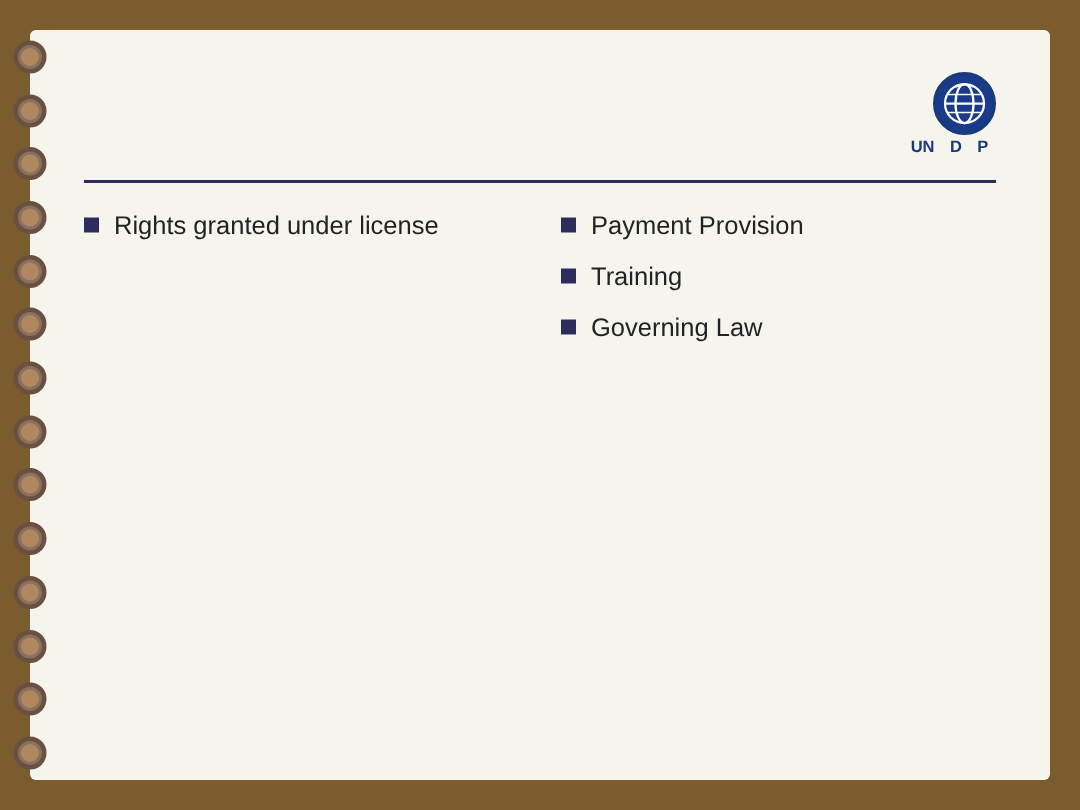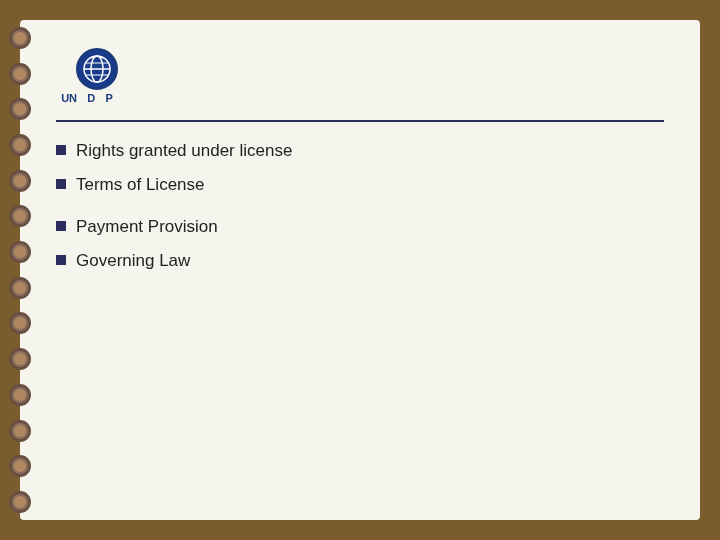--- a/index.html
+++ b/index.html
@@ -54,21 +54,21 @@
       left: 2px;
       width: 12px;
       height: 12px;
       border-radius: 50%;
       background: #b08860;
     }
 
     .title-row {
       display: flex;
       align-items: flex-start;
-      justify-content: flex-start;
+      justify-content: flex-end;
       margin-bottom: 10px;
     }
 
     .slide-title {
       font-size: 32px;
       font-weight: bold;
       color: #2c2c5e;
       letter-spacing: 0.5px;
     }
 
@@ -106,22 +106,21 @@
 
     .divider {
       width: 100%;
       height: 2px;
       background: #2c2c5e;
       margin-bottom: 18px;
     }
 
     .content-area {
       display: flex;
-      gap: 8px;
-      flex-direction: column;
+      gap: 28px;
     }
 
     .column {
       flex: 1;
     }
 
     .checklist-item {
       display: flex;
       align-items: flex-start;
       margin-bottom: 12px;
@@ -189,30 +188,30 @@
 
   <div class="divider"></div>
 
   <div class="content-area">
 
     <div class="column" id="left-col">
         <div class="checklist-item">
       <div class="bullet"></div>
       <span class="item-text">Rights granted under license</span>
     </div>
-        <div class="checklist-item">
-      <div class="bullet"></div>
-      <span class="item-text">Terms of License</span>
-    </div>
       </div>
 
     <div class="column" id="right-col">
         <div class="checklist-item">
       <div class="bullet"></div>
       <span class="item-text">Payment Provision</span>
+    </div>
+        <div class="checklist-item">
+      <div class="bullet"></div>
+      <span class="item-text">Training</span>
     </div>
         <div class="checklist-item">
       <div class="bullet"></div>
       <span class="item-text">Governing Law</span>
     </div>
       </div>
 
   </div>
 </div>
 

